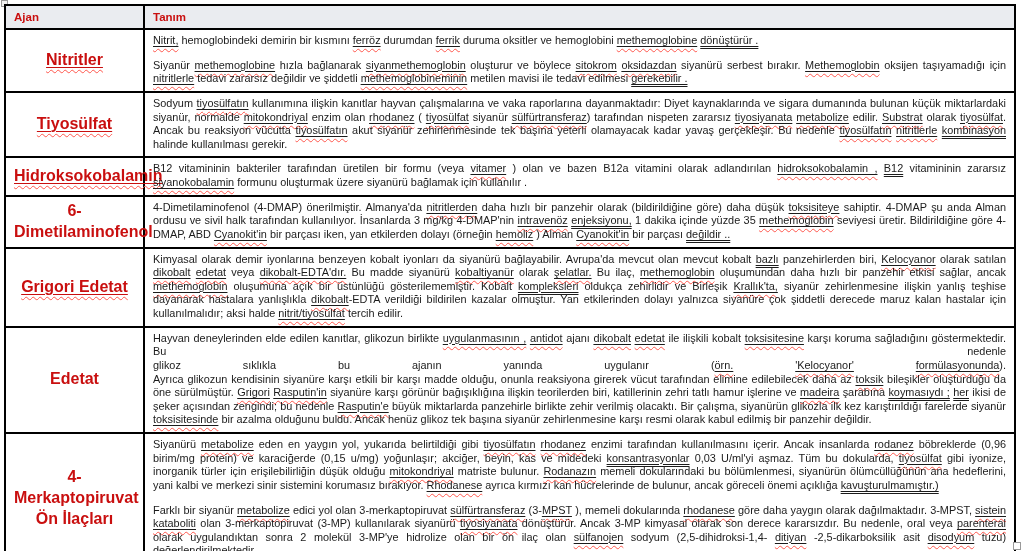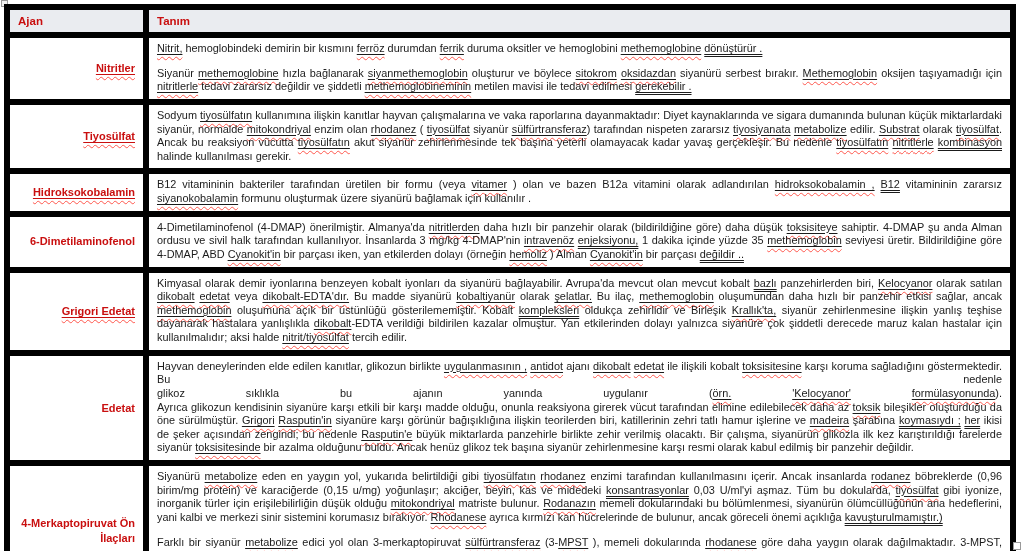--- a/index.html
+++ b/index.html
@@ -2,23 +2,23 @@
 <html><head>
 <meta charset="utf-8">
 <style>
   html,body{margin:0;padding:0;background:#fff;}
   body{font-family:"Liberation Sans",sans-serif;}
   .canvas{position:relative;width:1024px;height:551px;overflow:hidden;background:#fff;}
   .corner-icon{position:absolute;left:1px;top:0;width:7px;height:7px;border:1px solid #999;background:#f1f1f1;box-sizing:border-box;}
   .resize-handle{position:absolute;left:1013px;top:542px;width:8px;height:8px;border:1px solid #9a9a9a;background:#fff;box-sizing:border-box;}
   table.antidotes{position:absolute;left:4px;top:4px;width:1012px;border-collapse:collapse;table-layout:fixed;background:#fff;}
   col.c1{width:139px;}
-  th,td{border:6px solid #000000;vertical-align:middle;box-sizing:border-box;}
+  th,td{border:2px solid #000000;vertical-align:middle;box-sizing:border-box;}
   thead th{background:#eaecf0;color:#c90f0f;font-size:11.5px;font-weight:bold;text-align:left;padding:5px 8px;}
-  tbody th.agent{color:#c90f0f;font-size:11px;font-weight:bold;text-align:right;padding:2px 8px;line-height:1.3;}
+  tbody th.agent{color:#c90f0f;font-size:16px;font-weight:bold;text-align:center;padding:2px 8px;line-height:1.3;}
   td.def{padding:4px 8px 5px 8px;font-size:10.9px;line-height:1.25;color:#1b1b1b;text-align:justify;}
   .para{text-align:justify;}
   .para.gap{margin-top:11px;}
   .para.stretch{text-align-last:justify;}
   .lnk,.agent-lnk{text-decoration-line:underline;text-decoration-thickness:1px;text-underline-offset:2px;}
   .sq-r{text-decoration-line:underline;text-decoration-style:wavy;text-decoration-color:#ff574d;text-decoration-thickness:1px;text-underline-offset:3.5px;}
   .sq-b{text-decoration-line:underline;text-decoration-style:wavy;text-decoration-color:#4d79e8;text-decoration-thickness:1px;text-underline-offset:3.5px;text-decoration:underline;}
 </style>
 </head>
 <body>

